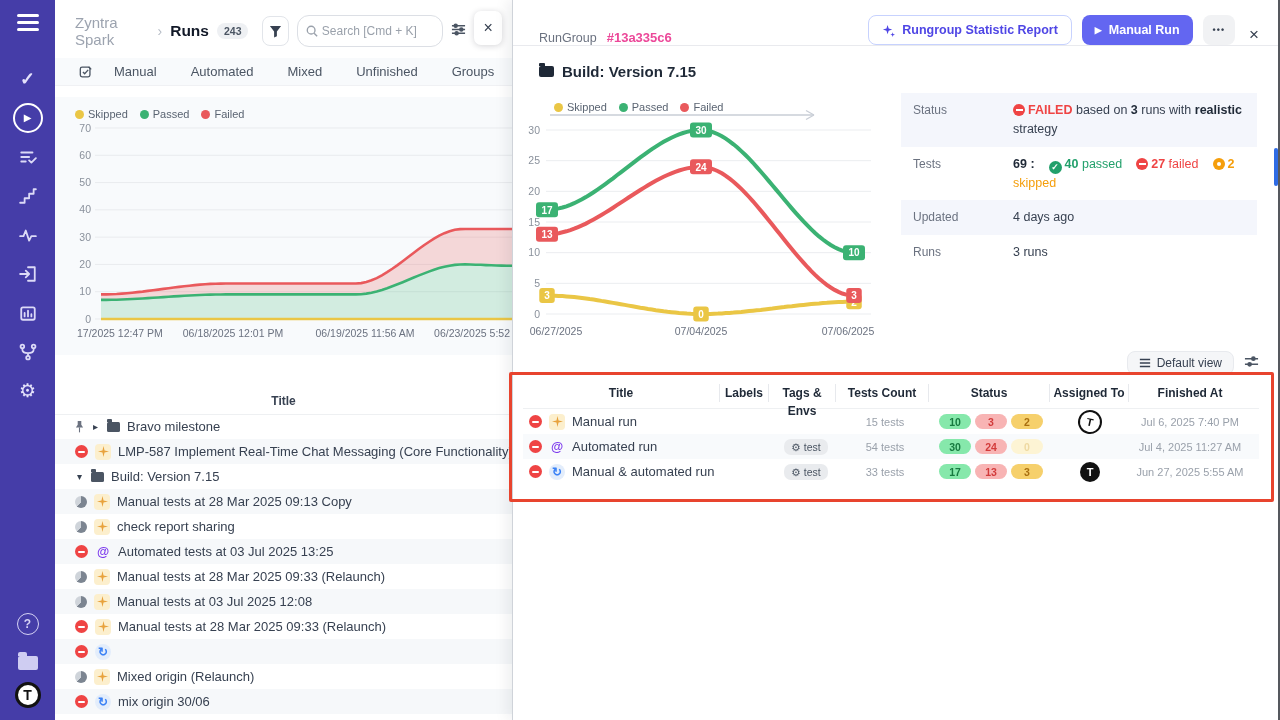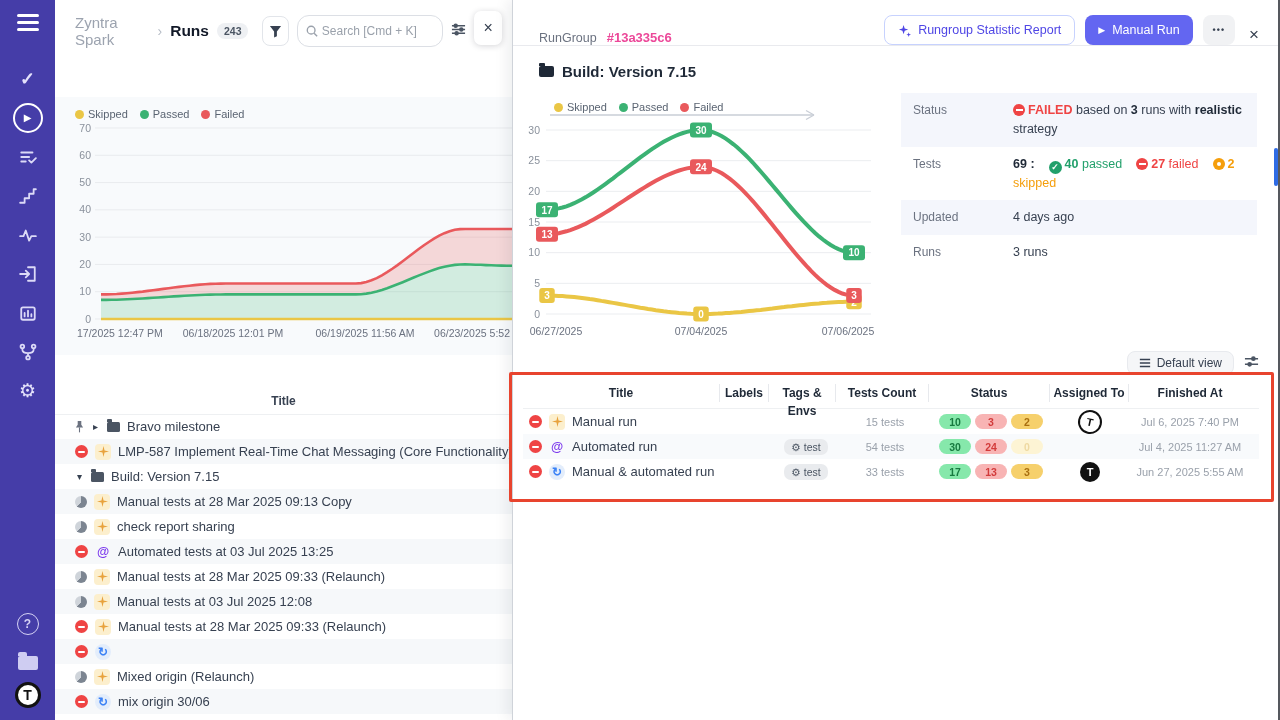--- a/index.html
+++ b/index.html
@@ -61,21 +61,21 @@
   .ic-auto{width:16px;height:16px;border-radius:50%;color:#7c3aed;font-weight:800;font-size:12.5px;display:flex;align-items:center;justify-content:center;flex:none}
   .ic-mixed{width:16px;height:16px;border-radius:50%;background:#e3edfb;color:#3b82f6;font-weight:800;font-size:12px;display:flex;align-items:center;justify-content:center;flex:none}
 
   
   .right-panel{position:absolute;left:512px;top:0;width:768px;height:720px;background:#fff;z-index:6;
                border-left:1px solid #cfd3d9;box-shadow:-4px 0 14px rgba(15,20,40,.08)}
   .rp-header{height:45px;border-bottom:1px solid #e9eaee;display:flex;align-items:flex-end;padding:0 18px 0 26px;gap:10px}
   .rp-kicker{color:#6b7280;font-size:12.5px}
   .rp-id{color:#ec4899;font-weight:700;font-size:13px}
   .rp-sp{flex:1}
-  .btn{height:30px;border-radius:8px;font-size:12.5px;font-weight:400;display:inline-flex;align-items:center;gap:7px;padding:0 13px}
+  .btn{height:30px;border-radius:8px;font-size:12.5px;font-weight:700;display:inline-flex;align-items:center;gap:7px;padding:0 13px}
   .btn-outline{border:1px solid #c7d2fe;color:#4f46e5;background:#fff}
   .btn-filled{background:#6366f1;color:#fff}
   .btn-ghost{background:#f1f2f4;color:#374151;font-weight:800;letter-spacing:1px;padding:0 10px}
   .rp-close{font-size:17px;color:#374151;padding:0 4px}
   .sec-title{display:flex;align-items:center;gap:8px;padding:17px 0 0 26px;font-size:15px;font-weight:700;color:#1f2937}
   .sec-folder{width:15px;height:11px;background:#1f2937;border-radius:2px;position:relative}
   .sec-folder:before{content:"";position:absolute;top:-3px;left:0;width:6px;height:3px;background:#1f2937;border-radius:1px 1px 0 0}
 
   .line-wrap{position:absolute;left:13px;top:95px;width:352px;height:250px}
   .line-legend{position:absolute;left:28px;top:6px;display:flex;gap:12px;z-index:2}
@@ -216,20 +216,37 @@
           <circle cx="5" cy="4" r="1.6" fill="#4b5563"></circle>
           <circle cx="11" cy="8" r="1.6" fill="#4b5563"></circle>
           <circle cx="6" cy="12" r="1.6" fill="#4b5563"></circle>
         </svg>
     </button>
     <button class="close-card">
         <span>×</span>
       </button>
   </div>
 
+  <div class="tabs-row">
+    <span class="tab-ic">
+      <svg width="14" height="14" viewBox="0 0 16 16" style="stroke:#4b5563;fill:none;stroke-width:1.5">
+          <rect x="1.5" y="2.5" width="11" height="11" rx="2"></rect>
+          <path d="M4.5 8l2 2 4-4.5"></path>
+          <path d="M11 2l3 3"></path>
+        </svg>
+    </span>
+    <span id="tabs-mount" style="display:flex">
+        <button class="tab">Manual</button>
+        <button class="tab">Automated</button>
+        <button class="tab">Mixed</button>
+        <button class="tab">Unfinished</button>
+        <button class="tab">Groups</button>
+      </span>
+
+  </div>
 
   <div class="chart-card">
     <div class="legend-row" id="area-legend">
         <span class="lg-item"><span class="lg-dot" style="background:#eac645"></span>Skipped</span>
         <span class="lg-item"><span class="lg-dot" style="background:#3bb273"></span>Passed</span>
         <span class="lg-item"><span class="lg-dot" style="background:#e9595c"></span>Failed</span>
       </div>
     <div class="area-wrap"><svg id="area-svg" width="437" height="250">
           <line x1="20" y1="222" x2="437" y2="222" stroke="#e9ebee"></line>
           <text x="16" y="225.5" text-anchor="end" font-size="10.5" fill="#8a919c">0</text>

